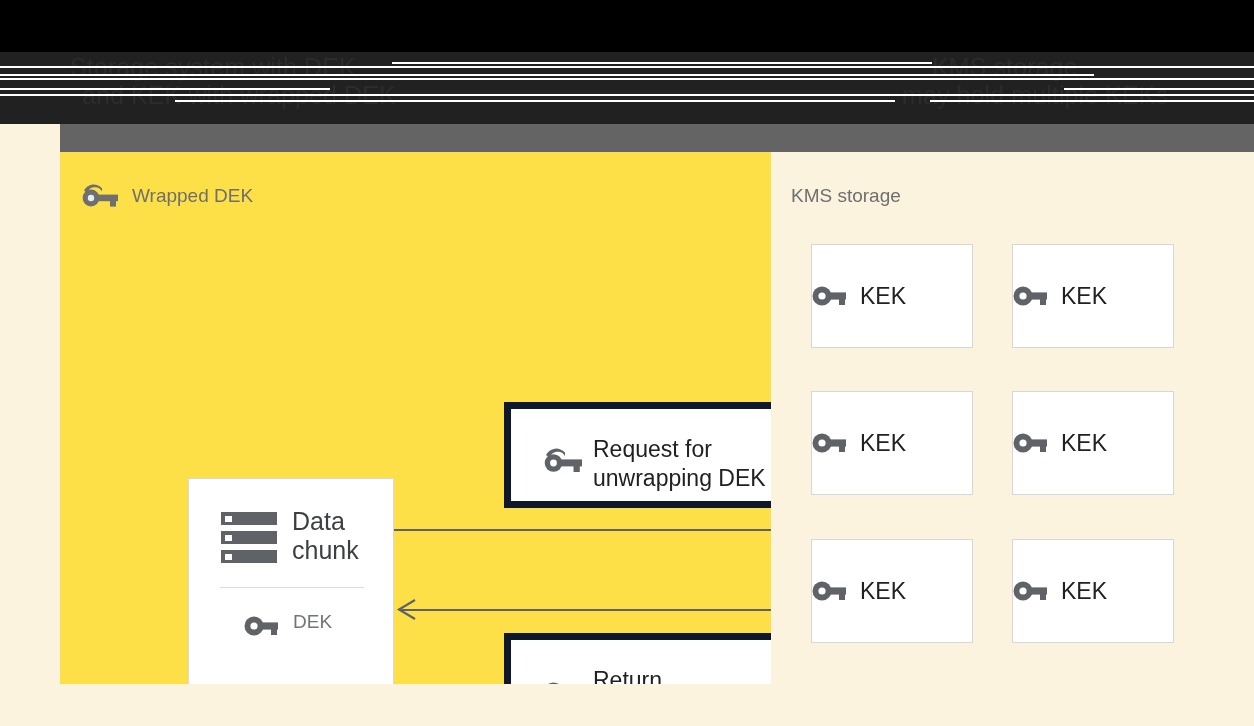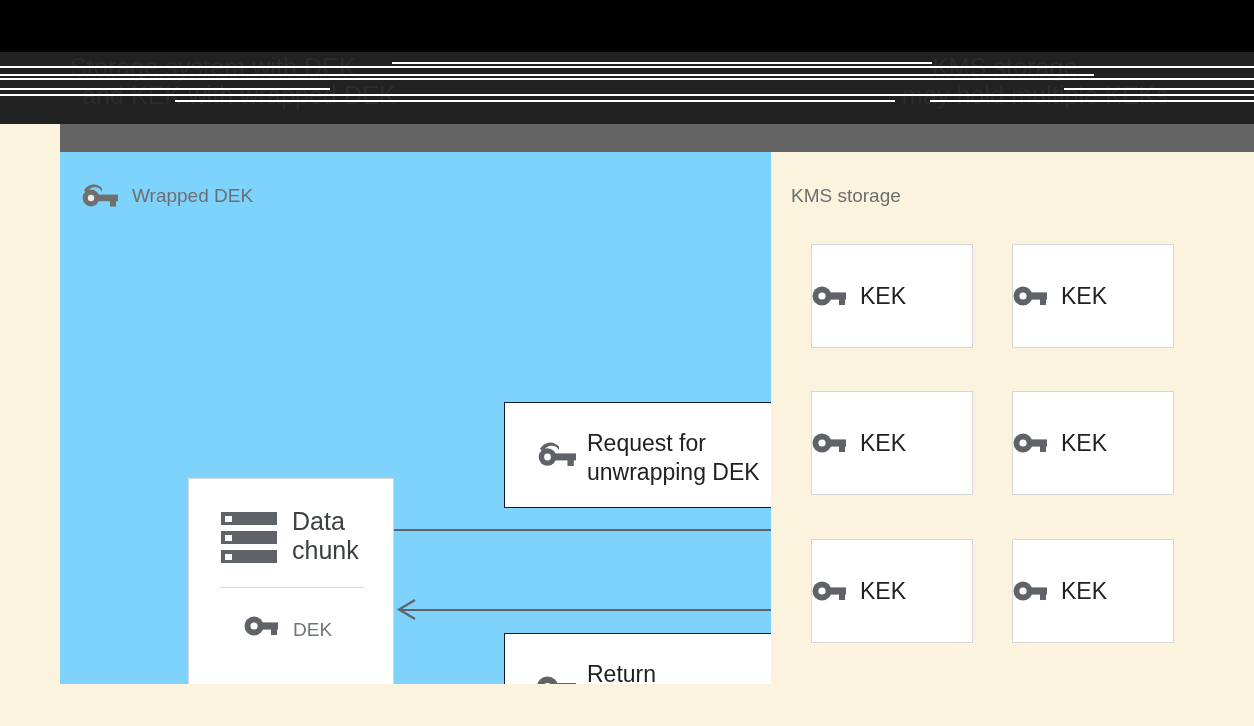--- a/index.html
+++ b/index.html
@@ -79,21 +79,21 @@
     left: 0; top: 112px;
     width: 60px; height: 12px;
     background: #212121;
   }
 
   
   .panel-left {
     position: absolute;
     left: 60px; top: 152px;
     width: 711px; height: 532px;
-    background: #7dd3fc;
+    background: #fde047;
     overflow: hidden;
   }
   .panel-title {
     position: absolute;
     color: #6f6f6f;
     font-size: 19px;
     white-space: nowrap;
   }
   .title-left { left: 72px; top: 33px; }
 
@@ -131,30 +131,30 @@
     width: 144px; height: 1px;
     background: #dadce0;
   }
   .dc-key-icon {
     position: absolute;
     left: 55px; top: 136px;
     width: 34px; height: 22px;
   }
   .dc-dek-label {
     position: absolute;
-    left: 104px; top: 140px;
+    left: 104px; top: 132px;
     color: #70757a;
     font-size: 19px;
   }
 
   
   .msg-card {
     position: absolute;
     background: #ffffff;
-    border: 1px solid #0f172a;
+    border: 7px solid #0f172a;
     box-sizing: border-box;
   }
   .msg-icon {
     position: absolute;
     width: 40px; height: 26px;
   }
   .msg-text {
     position: absolute;
     color: #202124;
     font-size: 23px;

